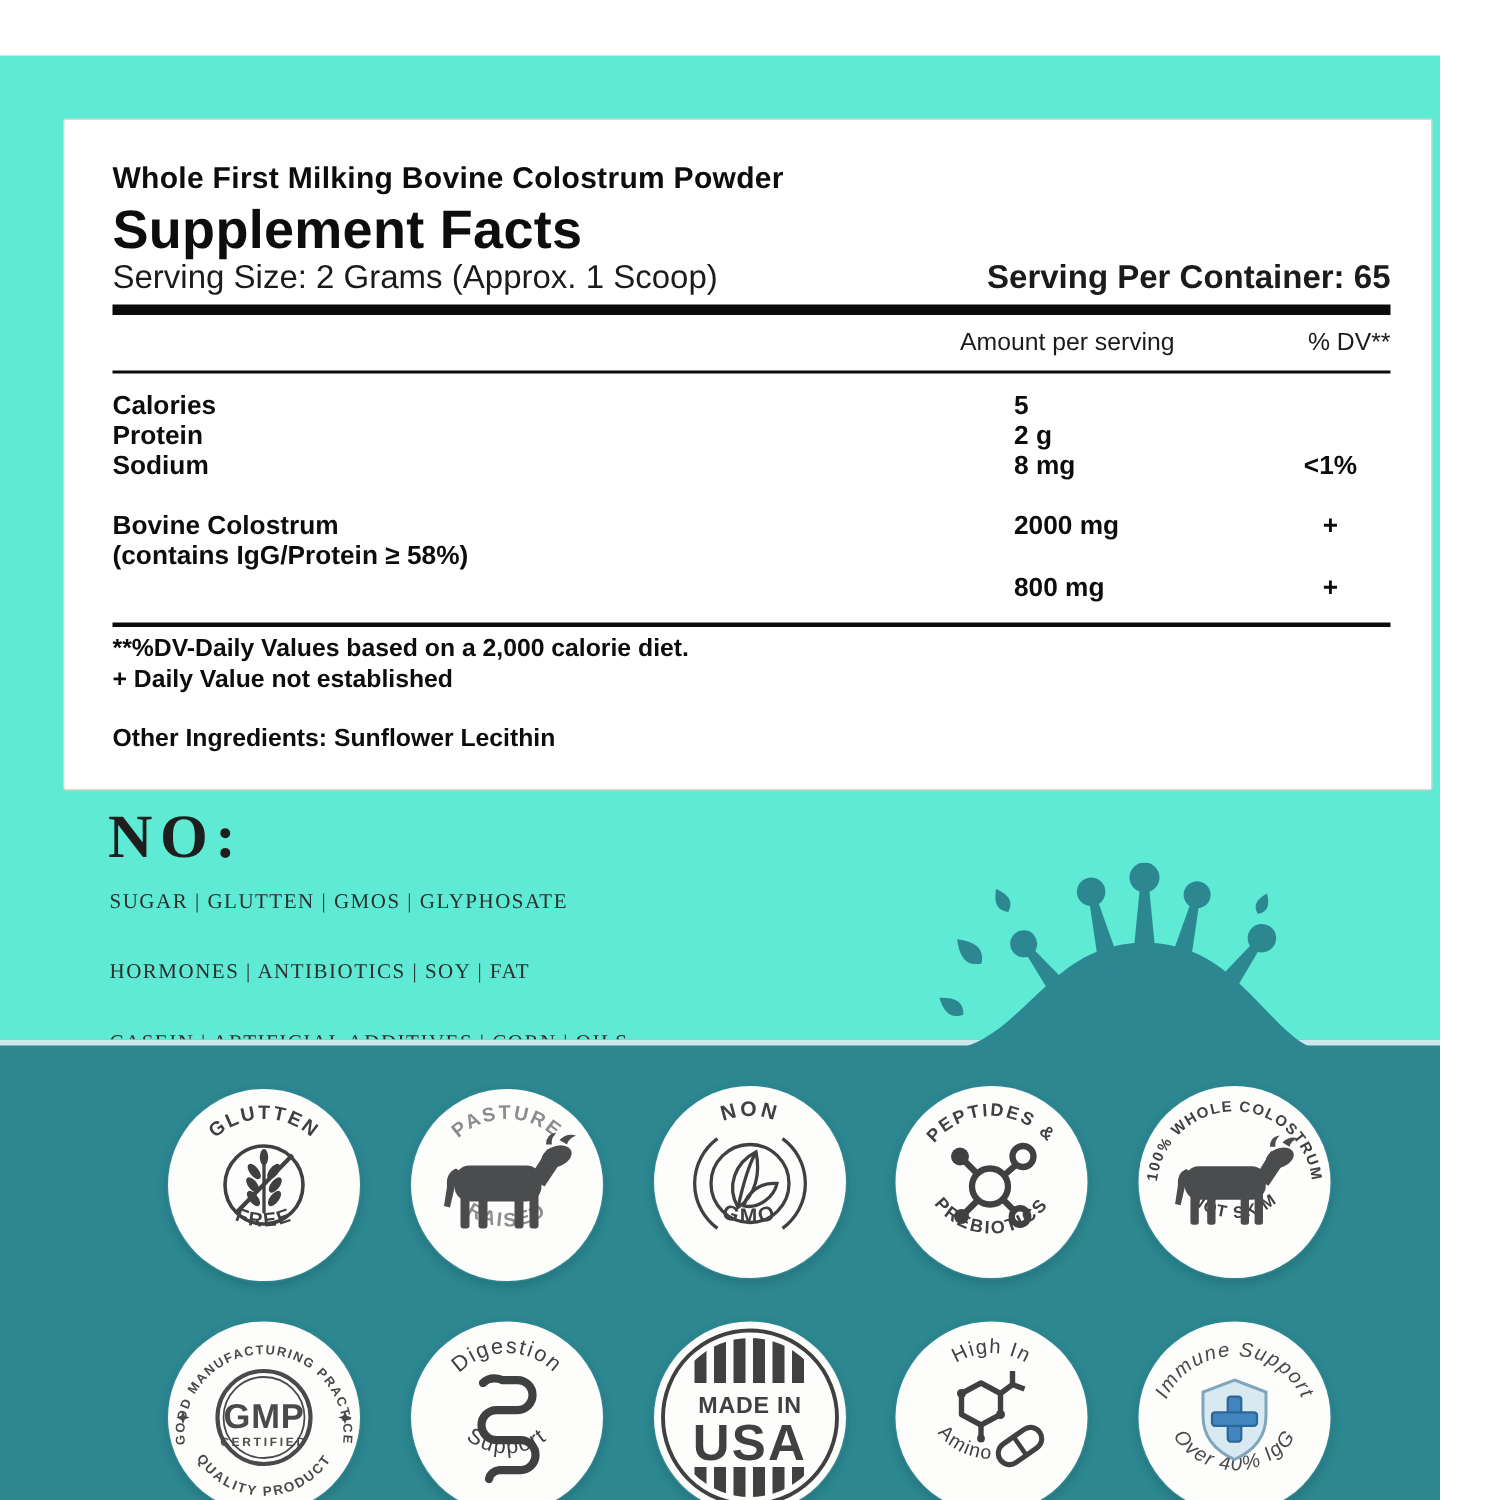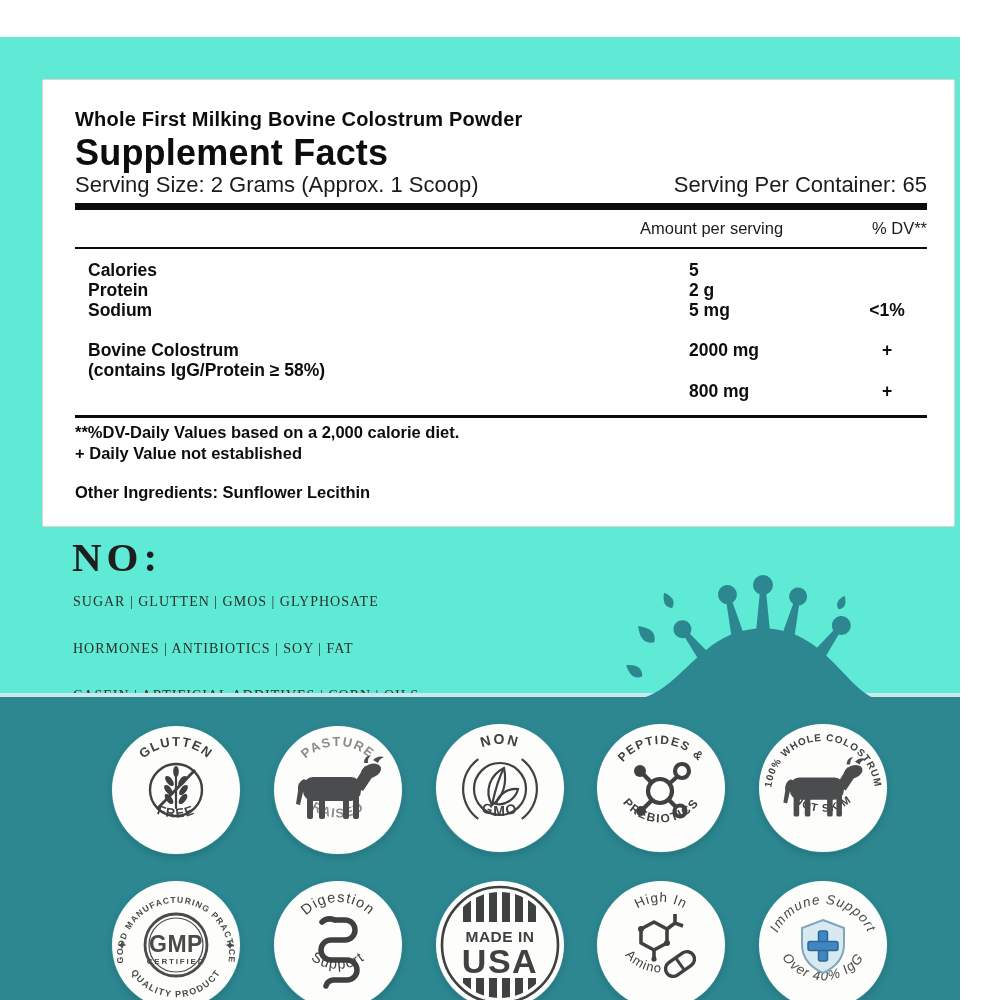--- a/index.html
+++ b/index.html
@@ -5,28 +5,28 @@
   html,body{margin:0;padding:0;}
   .stage{position:relative;width:960px;height:1000px;background:#5eead4;overflow:hidden;
          font-family:"Liberation Sans",sans-serif;color:#0D0D0D;margin-top:37px;}
   
   .panel{position:absolute;left:42px;top:42px;width:911px;height:446px;background:#FFFFFF;
          border:1px solid #DBD7C9;border-radius:2px;}
   .p-abs{position:absolute;}
   .product-name{left:32px;top:28px;font-size:20px;font-weight:700;letter-spacing:.2px;}
   .facts-title{left:32px;top:52px;font-size:36px;font-weight:700;letter-spacing:.2px;}
   .serving-size{left:32px;top:92px;font-size:22px;font-weight:400;color:#1b1b1b;}
-  .serving-count{right:27px;top:92px;font-size:22px;font-weight:400;color:#1b1b1b;}
+  .serving-count{right:27px;top:92px;font-size:22px;font-weight:700;color:#1b1b1b;}
   .bar{left:32px;right:27px;background:#0B0B0B;}
   .bar-thick{top:123px;height:7px;}
   .bar-thin{top:167px;height:2px;}
   .bar-mid{top:335px;height:3px;}
   .col-amount{left:597px;top:139px;font-size:16.5px;color:#1b1b1b;}
   .col-dv{right:27px;top:139px;font-size:16.5px;color:#1b1b1b;}
-  .fr{position:absolute;left:45px;right:27px;height:20px;font-size:17.5px;font-weight:700;}
+  .fr{position:absolute;left:32px;right:27px;height:20px;font-size:17.5px;font-weight:700;}
   .fr .nm{position:absolute;left:0;}
   .fr .amt{position:absolute;left:601px;}
   .fr .dv{position:absolute;right:0;width:80px;text-align:center;}
   .footnote{left:32px;font-size:16.5px;font-weight:700;}
   
   .no-heading{position:absolute;left:72px;top:496px;font-family:"Liberation Serif",serif;
               font-size:41px;letter-spacing:5px;color:#1E1E1E;font-weight:700;}
   .no-lines{position:absolute;left:73px;top:553px;font-family:"Liberation Serif",serif;
             font-size:14px;letter-spacing:1px;color:#2E2E2E;line-height:23.6px;white-space:pre;}
   
@@ -79,21 +79,21 @@
       <span class="amt">5</span>
       <span class="dv"></span>
     </div>
     <div class="fr" style="top:200px">
       <span class="nm">Protein</span>
       <span class="amt">2 g</span>
       <span class="dv"></span>
     </div>
     <div class="fr" style="top:220px">
       <span class="nm">Sodium</span>
-      <span class="amt">5 mg</span>
+      <span class="amt">8 mg</span>
       <span class="dv">&lt;1%</span>
     </div>
     <div class="fr" style="top:260px">
       <span class="nm">Bovine Colostrum</span>
       <span class="amt">2000 mg</span>
       <span class="dv">+</span>
     </div>
     <div class="fr" style="top:280px">
       <span class="nm">(contains IgG/Protein ≥ 58%)</span>
     </div>

